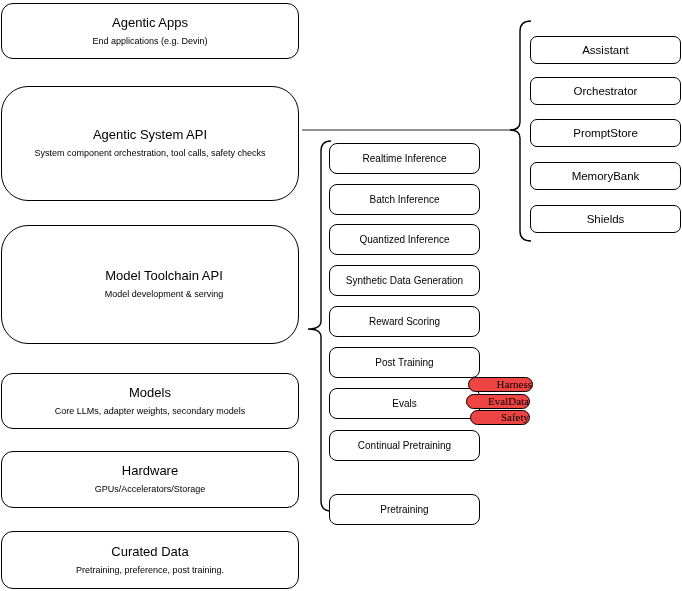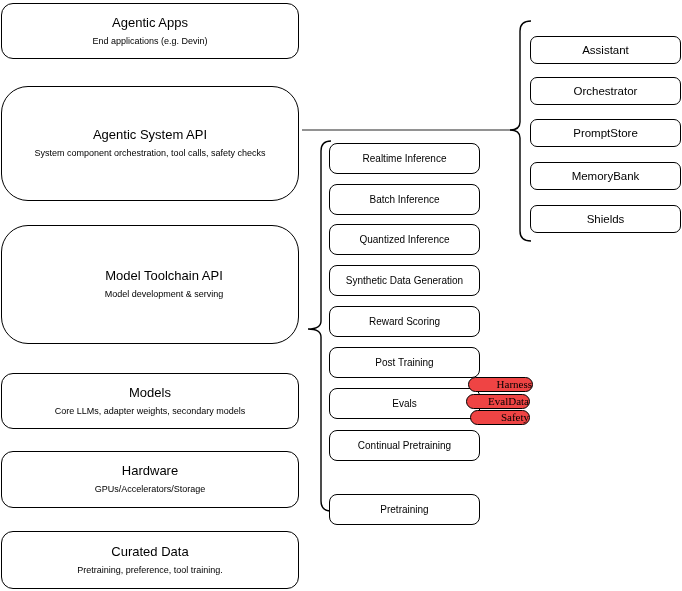--- a/index.html
+++ b/index.html
@@ -55,21 +55,21 @@
     <div class="box-sub">Core LLMs, adapter weights, secondary models</div>
   </div>
 
   <div class="node lbox" style="top:451px;height:57px;border-radius:12px;">
     <div class="box-title">Hardware</div>
     <div class="box-sub">GPUs/Accelerators/Storage</div>
   </div>
 
   <div class="node lbox" style="top:531px;height:58px;border-radius:12px;">
     <div class="box-title">Curated Data</div>
-    <div class="box-sub">Pretraining, preference, tool training.</div>
+    <div class="box-sub">Pretraining, preference, post training.</div>
   </div>
 
   <div class="node mbox" style="top:143px;">
     <span>Realtime Inference</span>
   </div>
   <div class="node mbox" style="top:184px;">
     <span>Batch Inference</span>
   </div>
   <div class="node mbox" style="top:224px;">
     <span>Quantized Inference</span>

